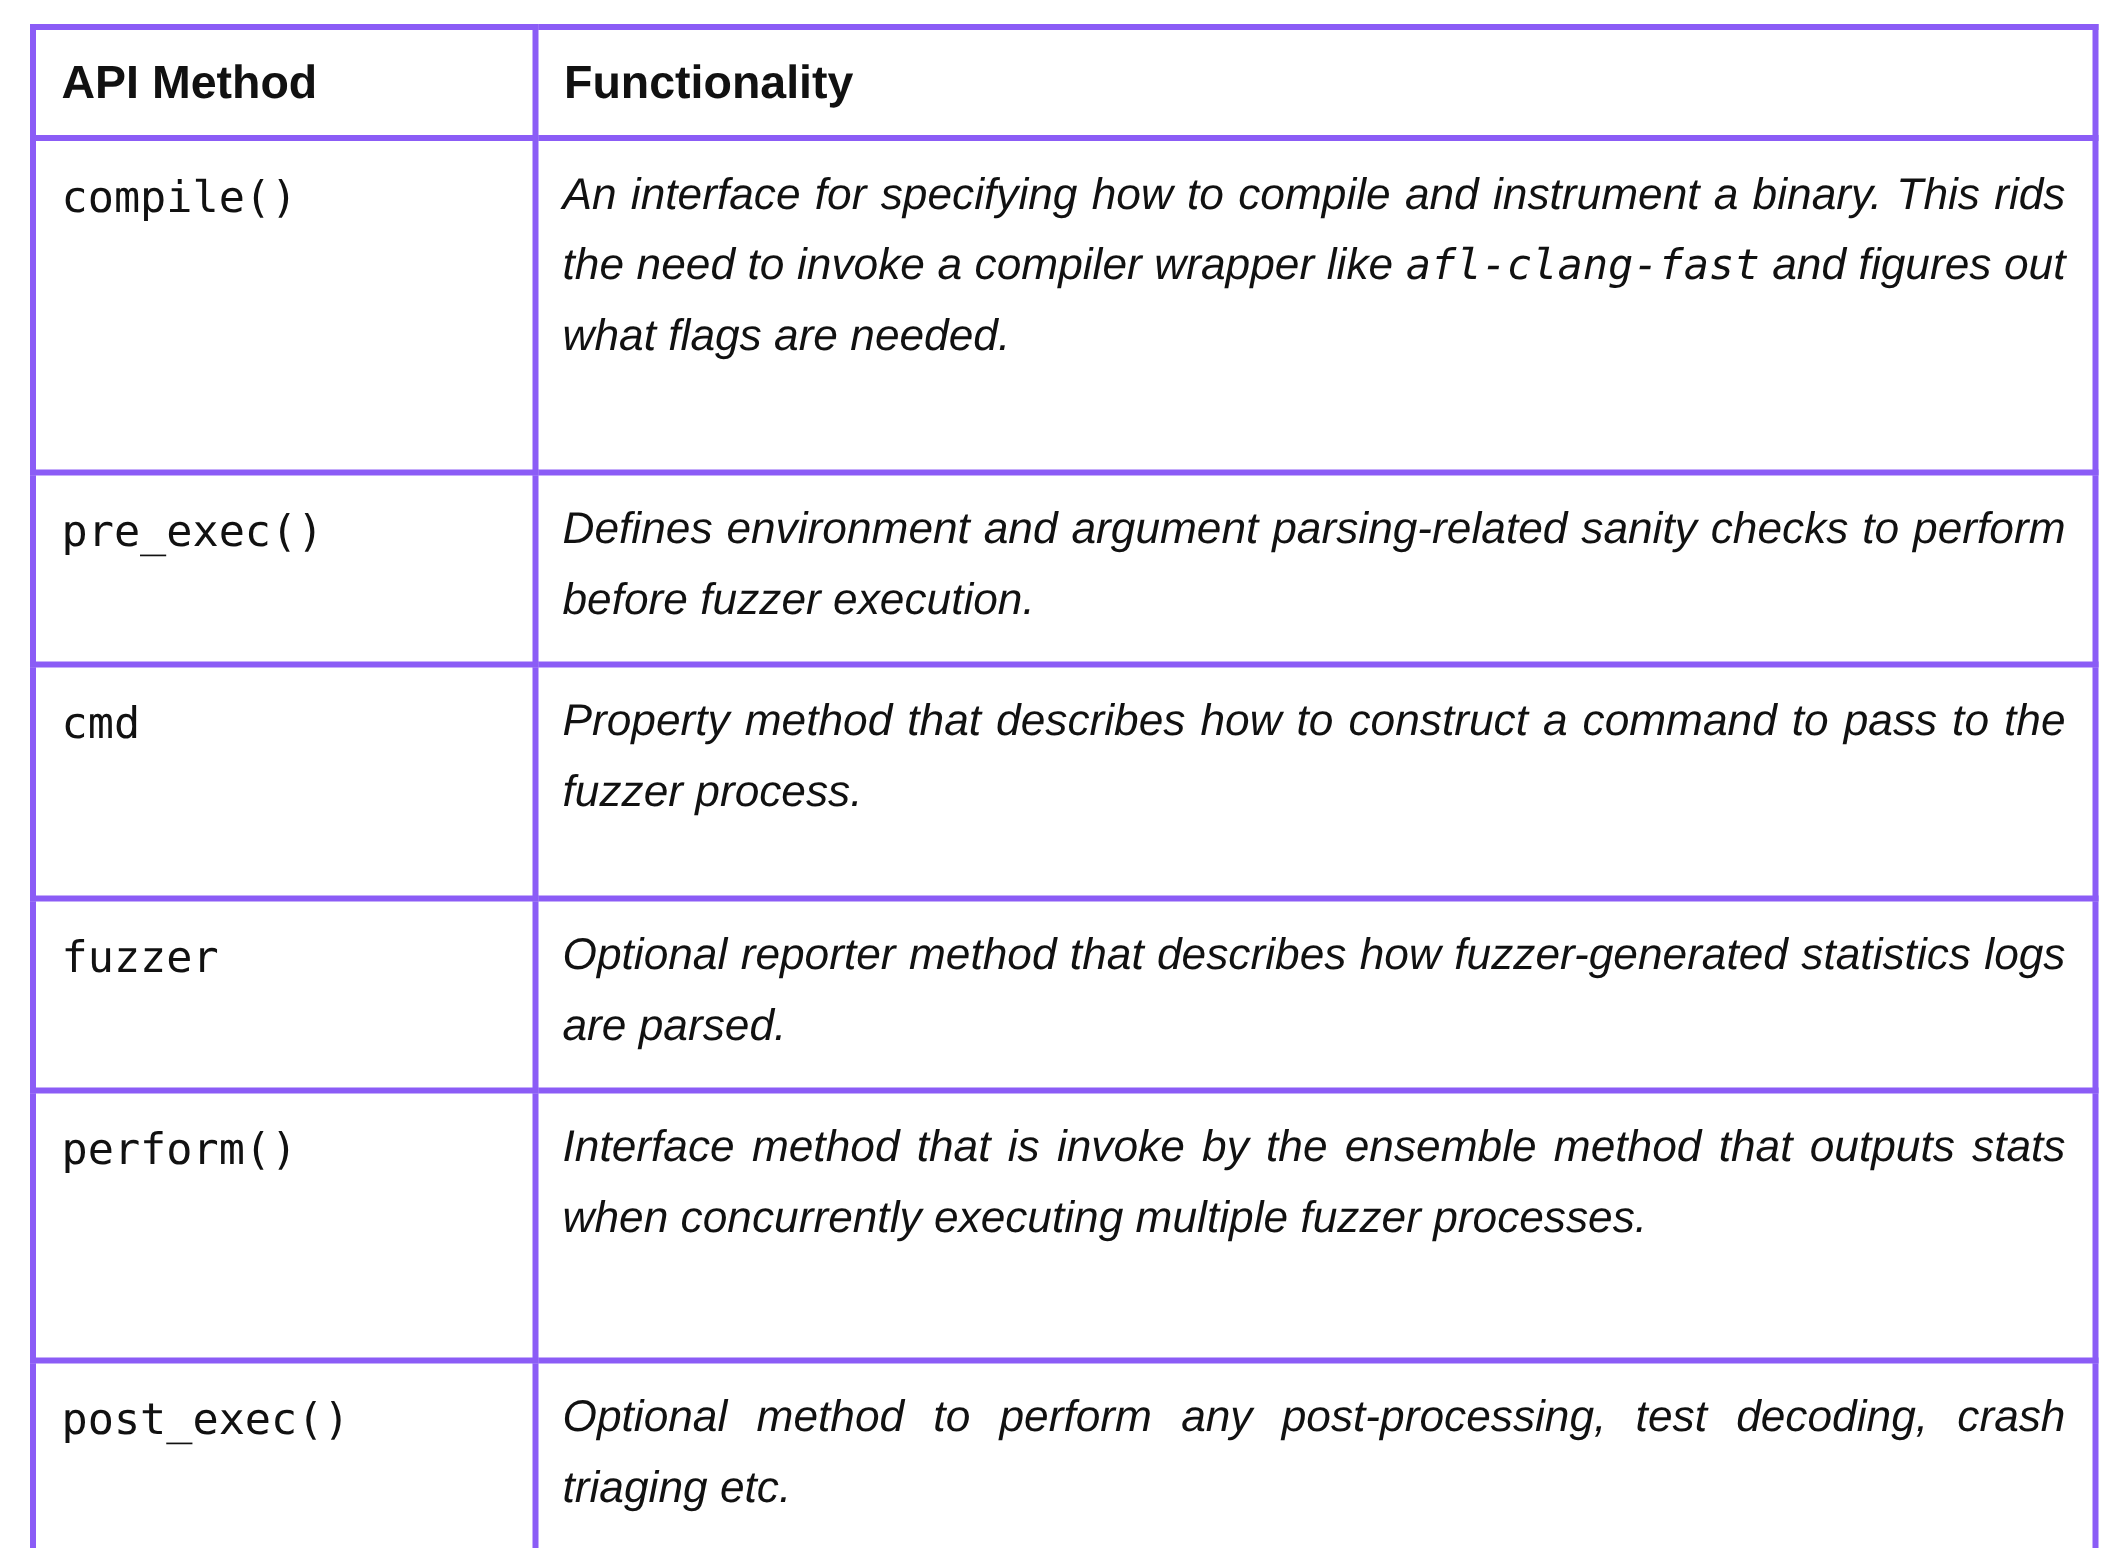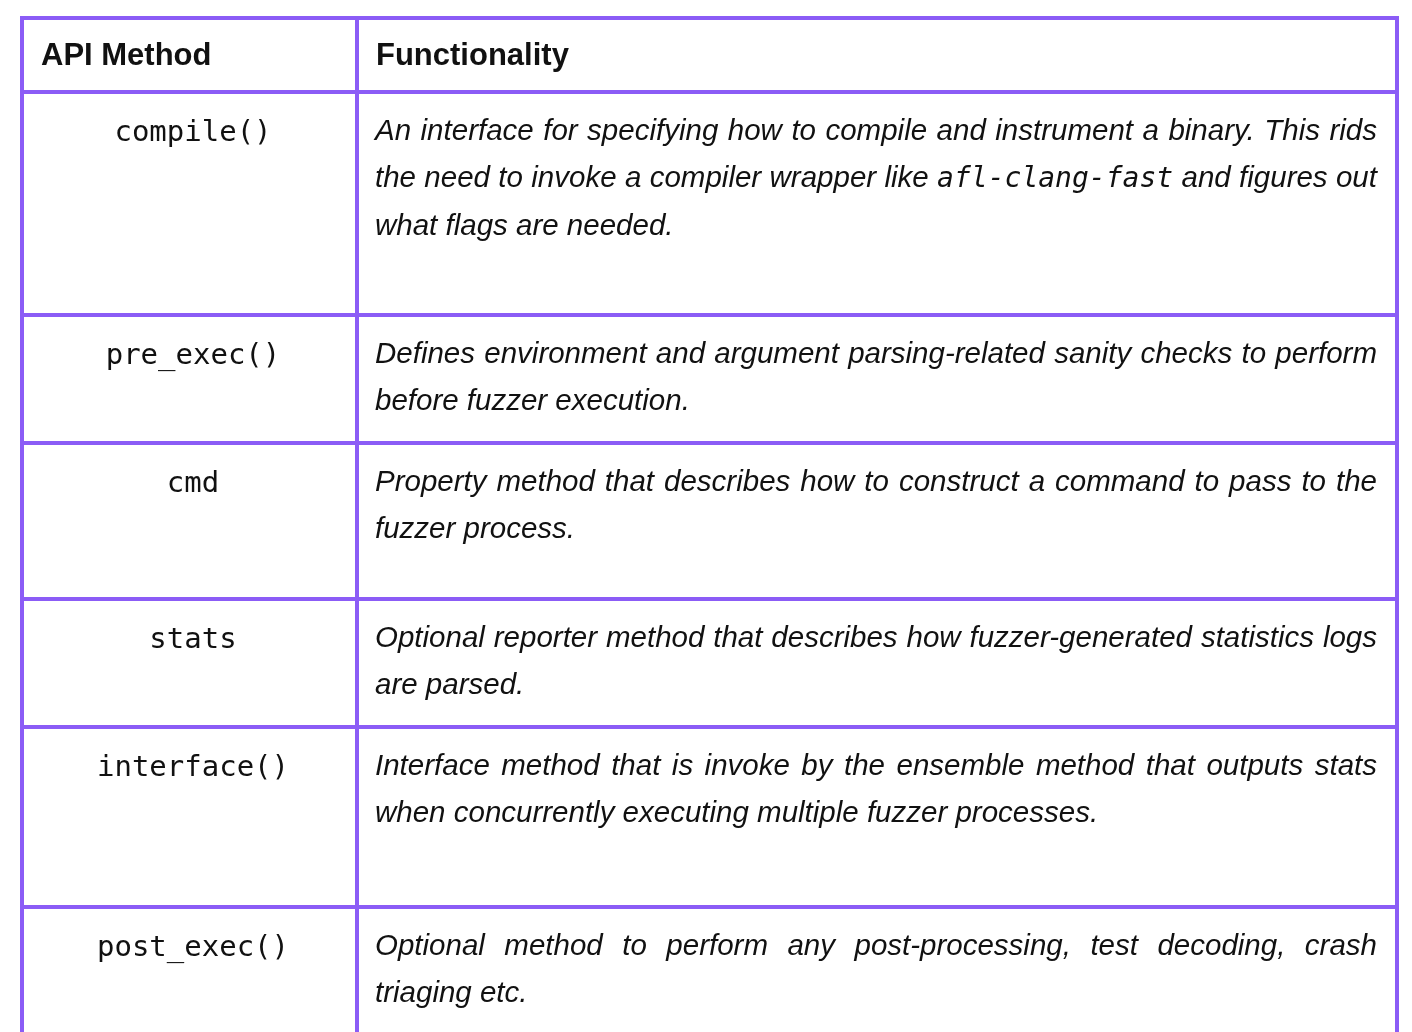--- a/index.html
+++ b/index.html
@@ -38,21 +38,20 @@
     font-size: 31px;
     padding: 17px 16px 10px 17px;
     font-family: "Liberation Sans", sans-serif;
   }
   td.method {
     font-family: "DejaVu Sans Mono", monospace;
     font-size: 29px;
     padding: 20px 10px 10px 17px;
     white-space: nowrap;
     letter-spacing: 0px;
-    text-align: center;
   }
   td.func {
     font-size: 29.5px;
     line-height: 47px;
     text-align: justify;
     padding: 12px 18px 10px 16px;
     font-style: italic;
   }
   td.func .code {
     font-family: "DejaVu Sans Mono", monospace;
@@ -91,26 +90,26 @@
       <td class="method">pre_exec()</td>
       <td class="func">Defines environment and argument parsing-related sanity checks to perform before fuzzer execution.</td>
     </tr>
 
     <tr class="row-2">
       <td class="method">cmd</td>
       <td class="func">Property method that describes how to construct a command to pass to the fuzzer process.</td>
     </tr>
 
     <tr class="row-3">
-      <td class="method">stats</td>
+      <td class="method">fuzzer</td>
       <td class="func">Optional reporter method that describes how fuzzer-generated statistics logs are parsed.</td>
     </tr>
 
     <tr class="row-4">
-      <td class="method">interface()</td>
+      <td class="method">perform()</td>
       <td class="func">Interface method that is invoke by the ensemble method that outputs stats when concurrently executing multiple fuzzer processes.</td>
     </tr>
 
     <tr class="row-5">
       <td class="method">post_exec()</td>
       <td class="func">Optional method to perform any post-processing, test decoding, crash triaging etc.</td>
     </tr>
   </tbody>
     </table>
 </div>

